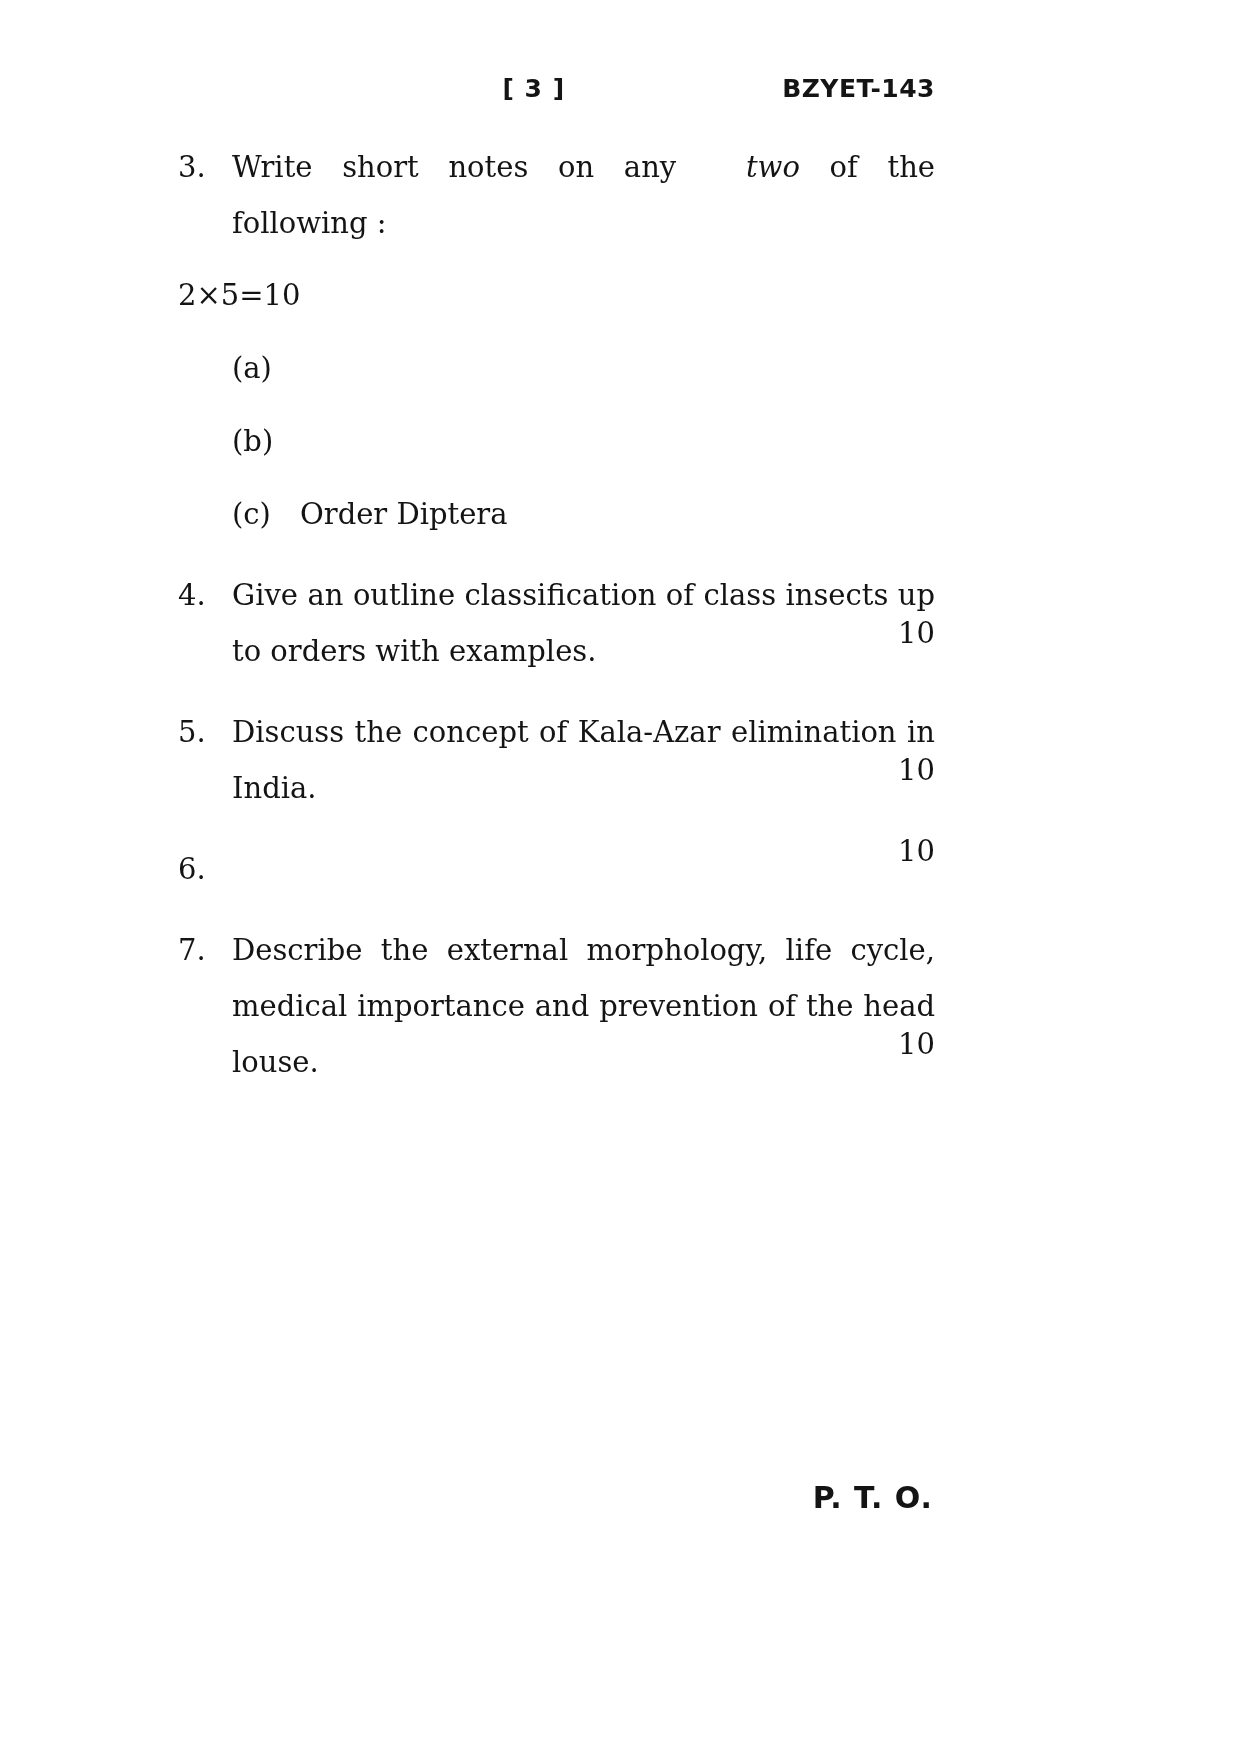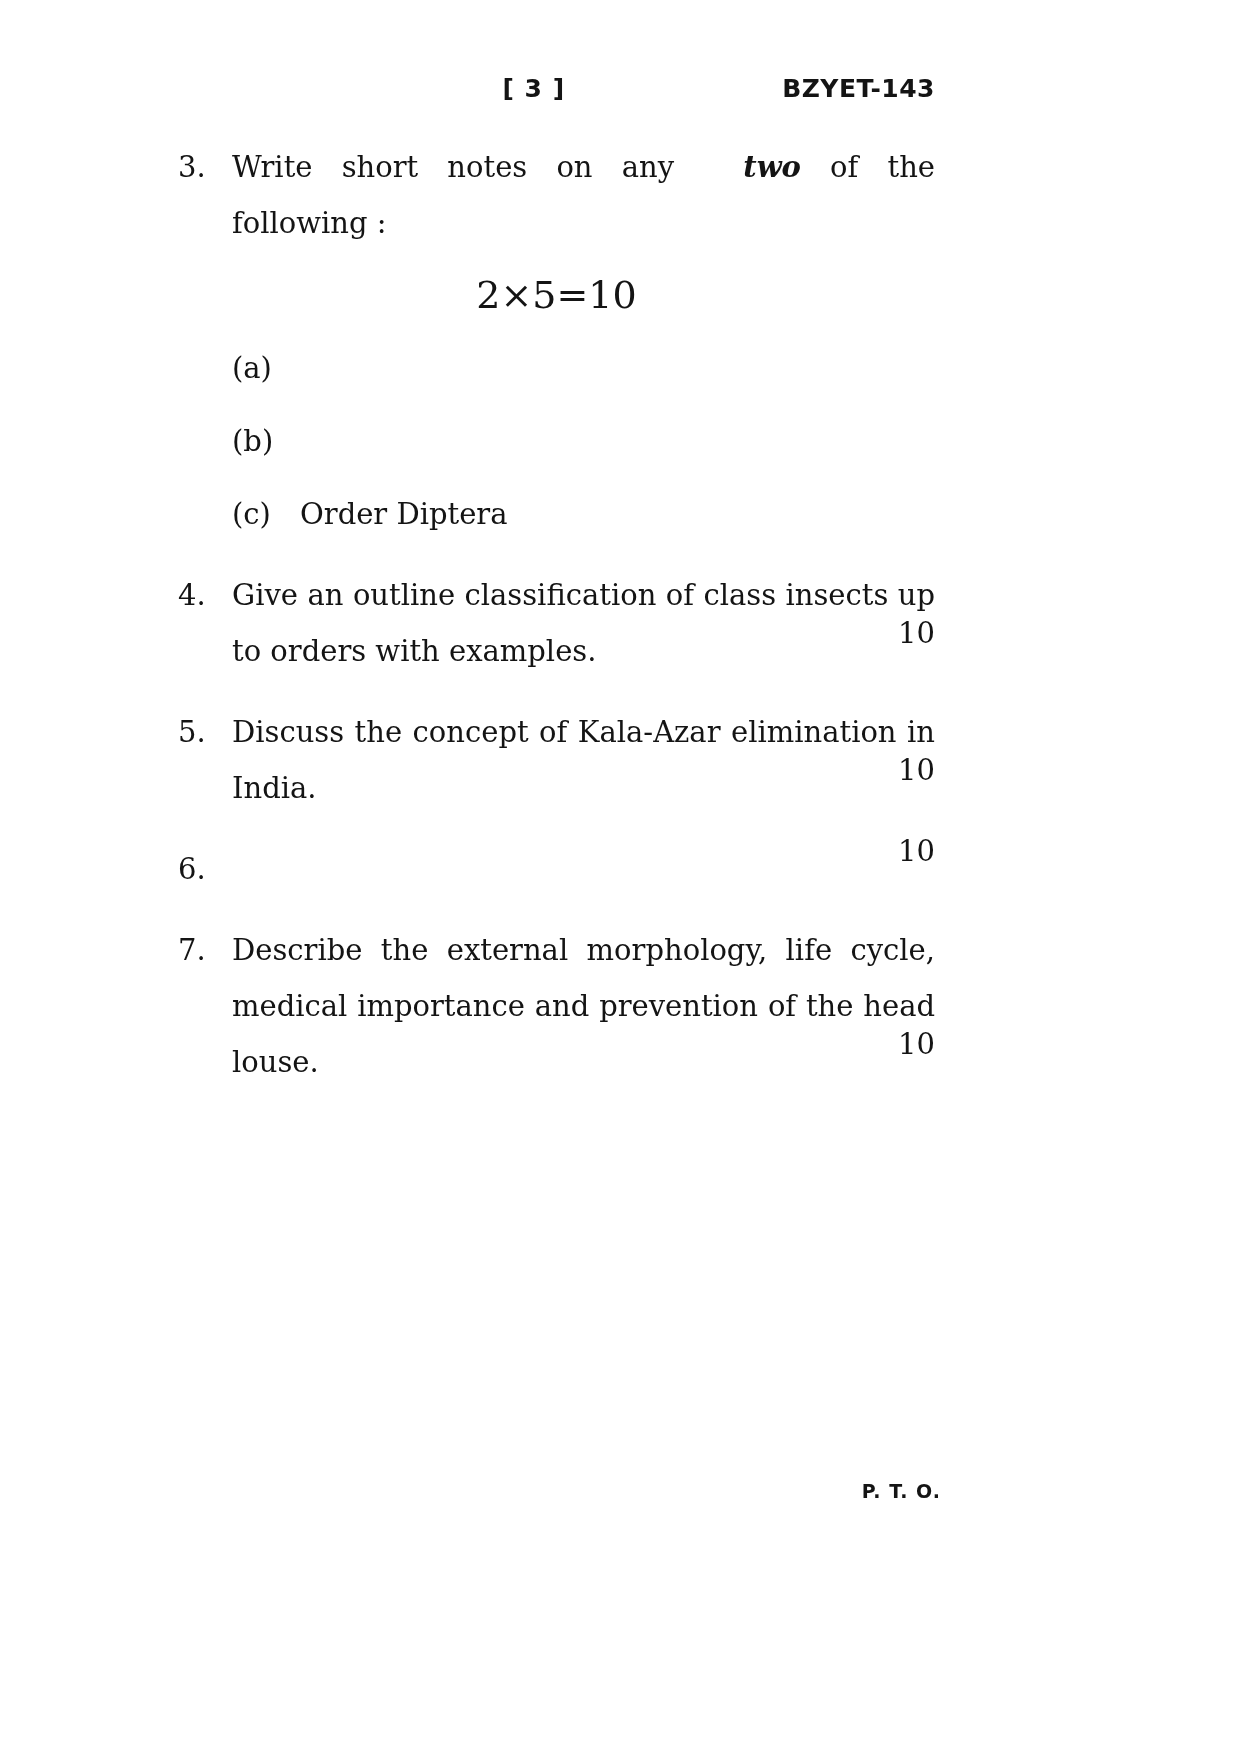--- a/index.html
+++ b/index.html
@@ -57,50 +57,50 @@
     flex: 1;
     text-align: justify;
     position: relative;
   }
   .marks-inline {
     position: absolute;
     right: 0;
     bottom: 18px;
   }
   .marks-line {
-    text-align: center;
-    font-size: 38px;
+    text-align: left;
+    font-size: 29px;
     line-height: 56px;
     margin-top: 16px;
   }
   .subs {
     margin-left: 54px;
   }
   .sub {
     display: flex;
     font-size: 29px;
     line-height: 56px;
     margin-top: 17px;
   }
   .sub-label {
     width: 68px;
     flex: none;
   }
   .emph {
-    font-weight: bold;
+    font-weight: normal;
     font-style: italic;
     margin-left: 40px;
   }
   .footer {
     position: absolute;
-    right: 300px;
+    right: 308px;
     top: 1480px;
     font-family: "DejaVu Sans", "Liberation Sans", sans-serif;
     font-weight: bold;
-    font-size: 19px;
+    font-size: 30px;
     letter-spacing: 1px;
   }
 </style>
 </head>
 <body>
 
 <div class="page">
   <div class="content">
 
     <div class="header">

